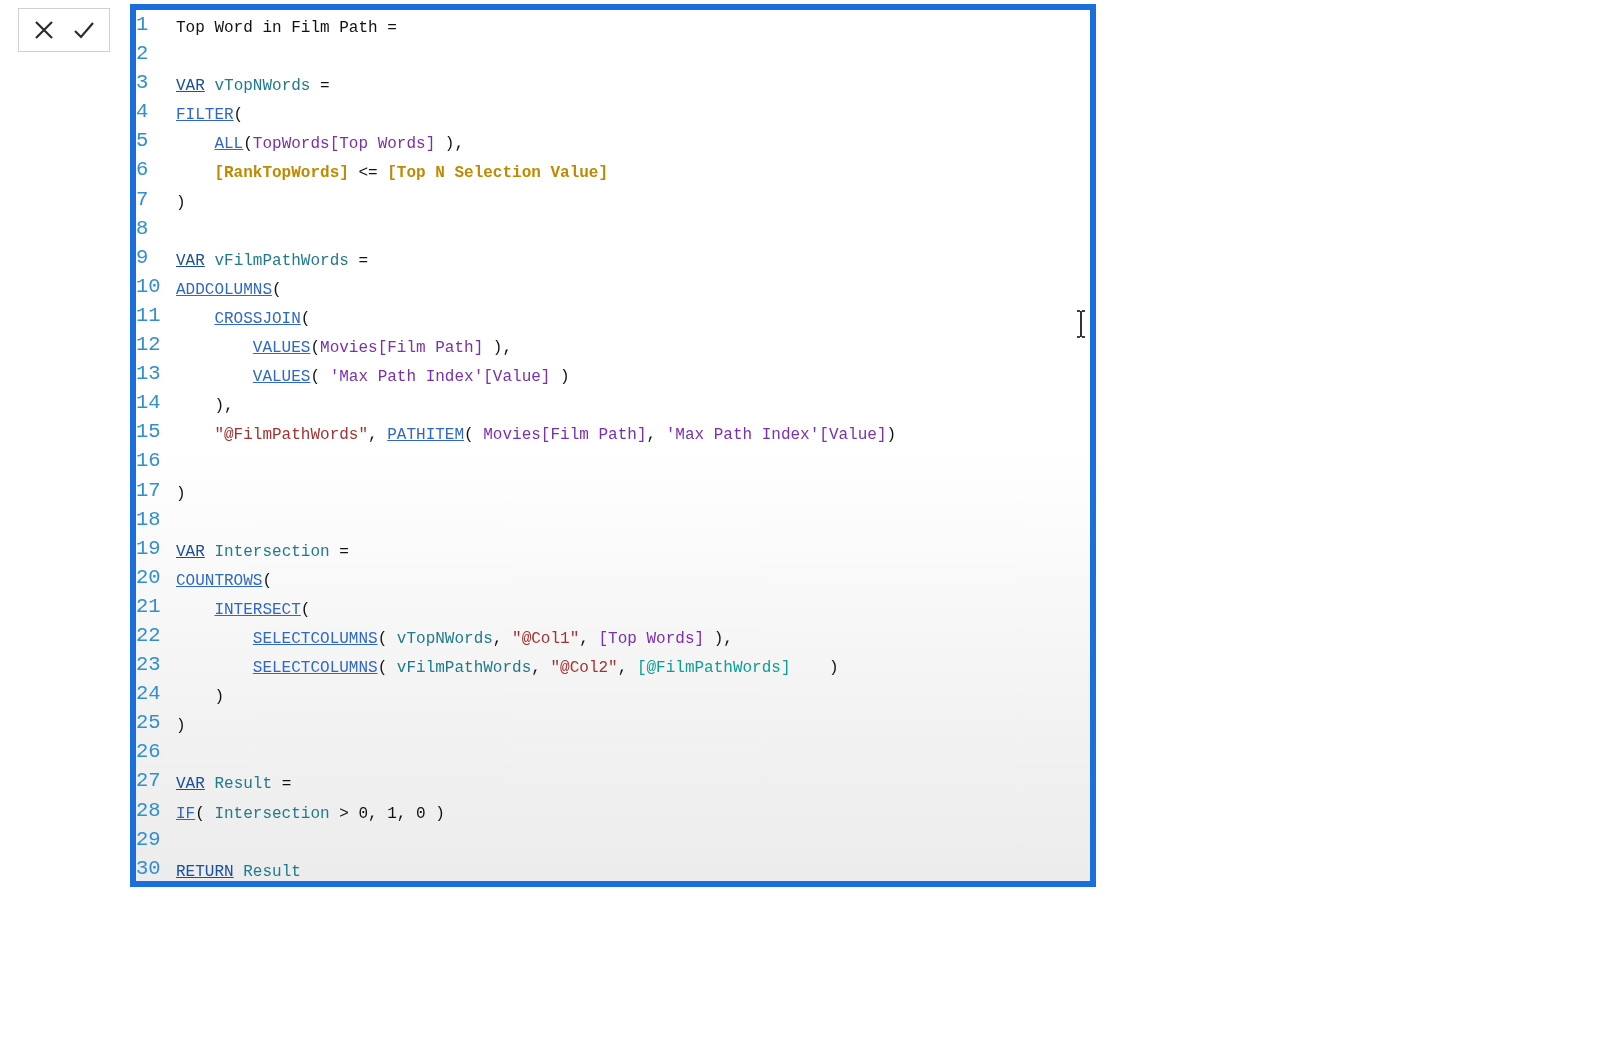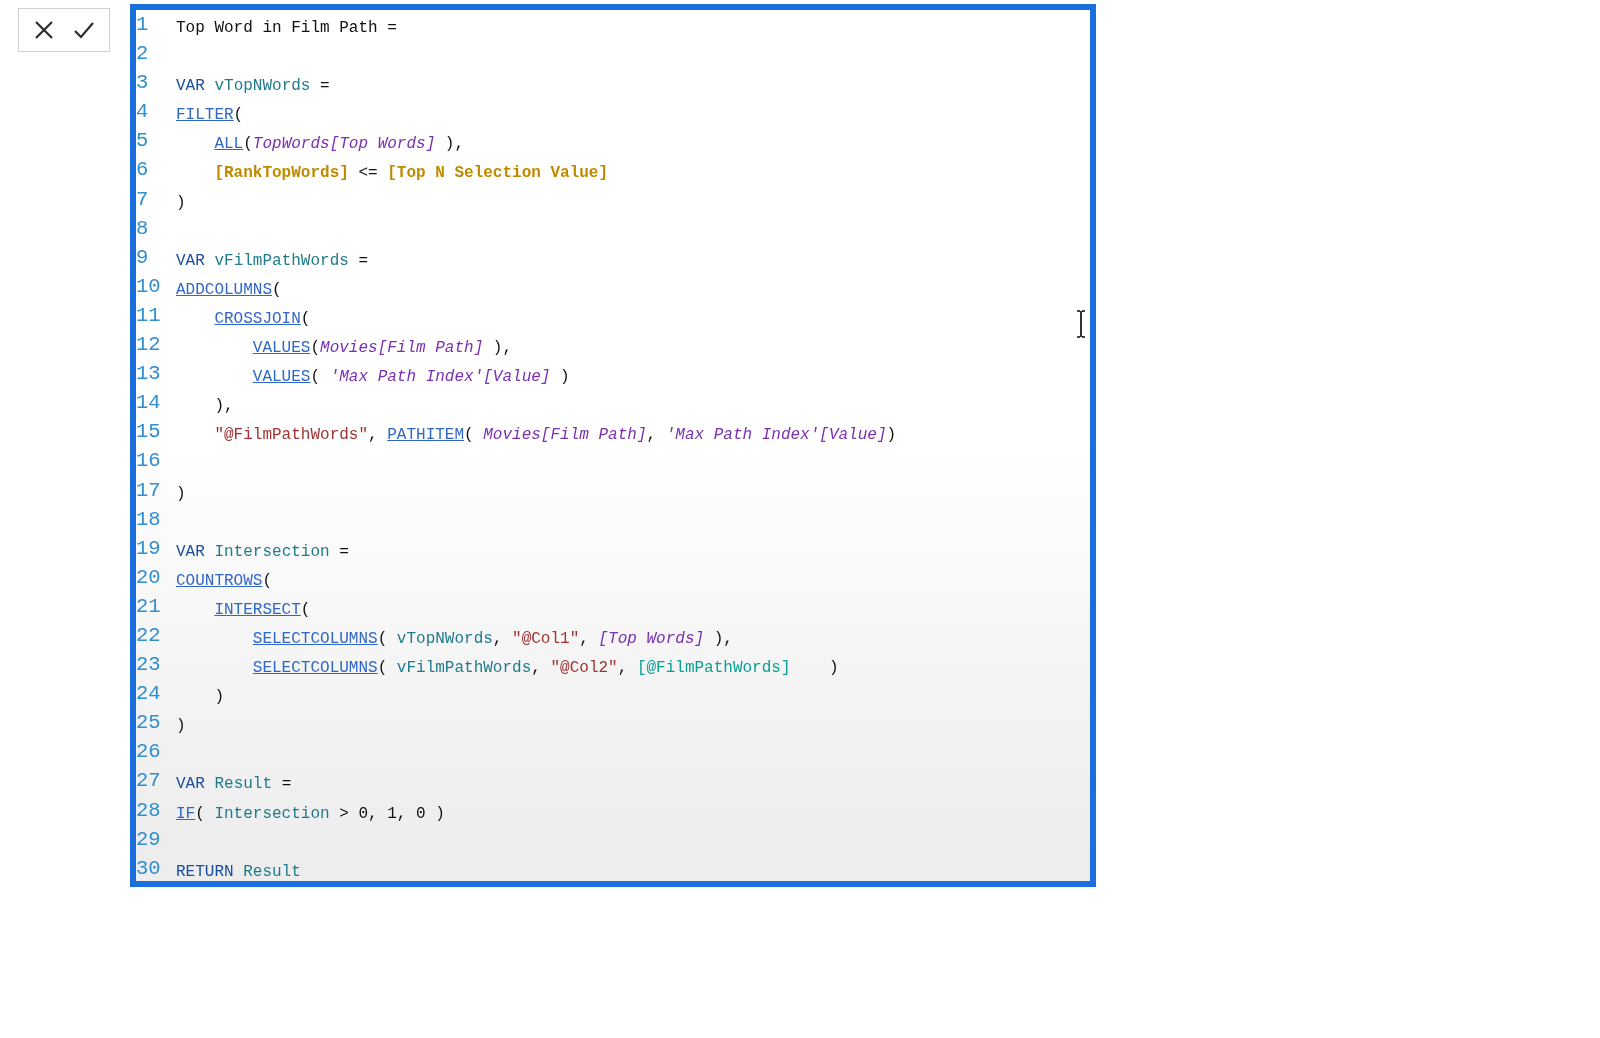--- a/index.html
+++ b/index.html
@@ -69,25 +69,25 @@
     .code-lines-wrap {
       flex: 1;
       white-space: pre;
       font-size: 16px;
       line-height: 29.1px;
       padding-top: 4px;
       padding-left: 6px;
       color: #111;
     }
     .t-plain { color: #111; }
-    .t-keyword { color: #1a4fa0; font-weight: 400; }
+    .t-keyword { color: #1a4fa0; font-weight: 400; text-decoration: underline; }
     .t-var { color: #1f7a8c; }
     .t-func { color: #2f67c9; text-decoration: underline; }
     .t-string { color: #a33131; }
-    .t-column { color: #7a2fb0; font-style: italic; }
+    .t-column { color: #7a2fb0; }
     .t-measure { color: #c08a00; font-weight: bold; }
     .t-teal { color: #0aa096; }
     .cursor-caret {
       position: absolute;
       right: 4px;
       top: 300px;
       width: 10px;
       height: 28px;
       pointer-events: none;
     }

